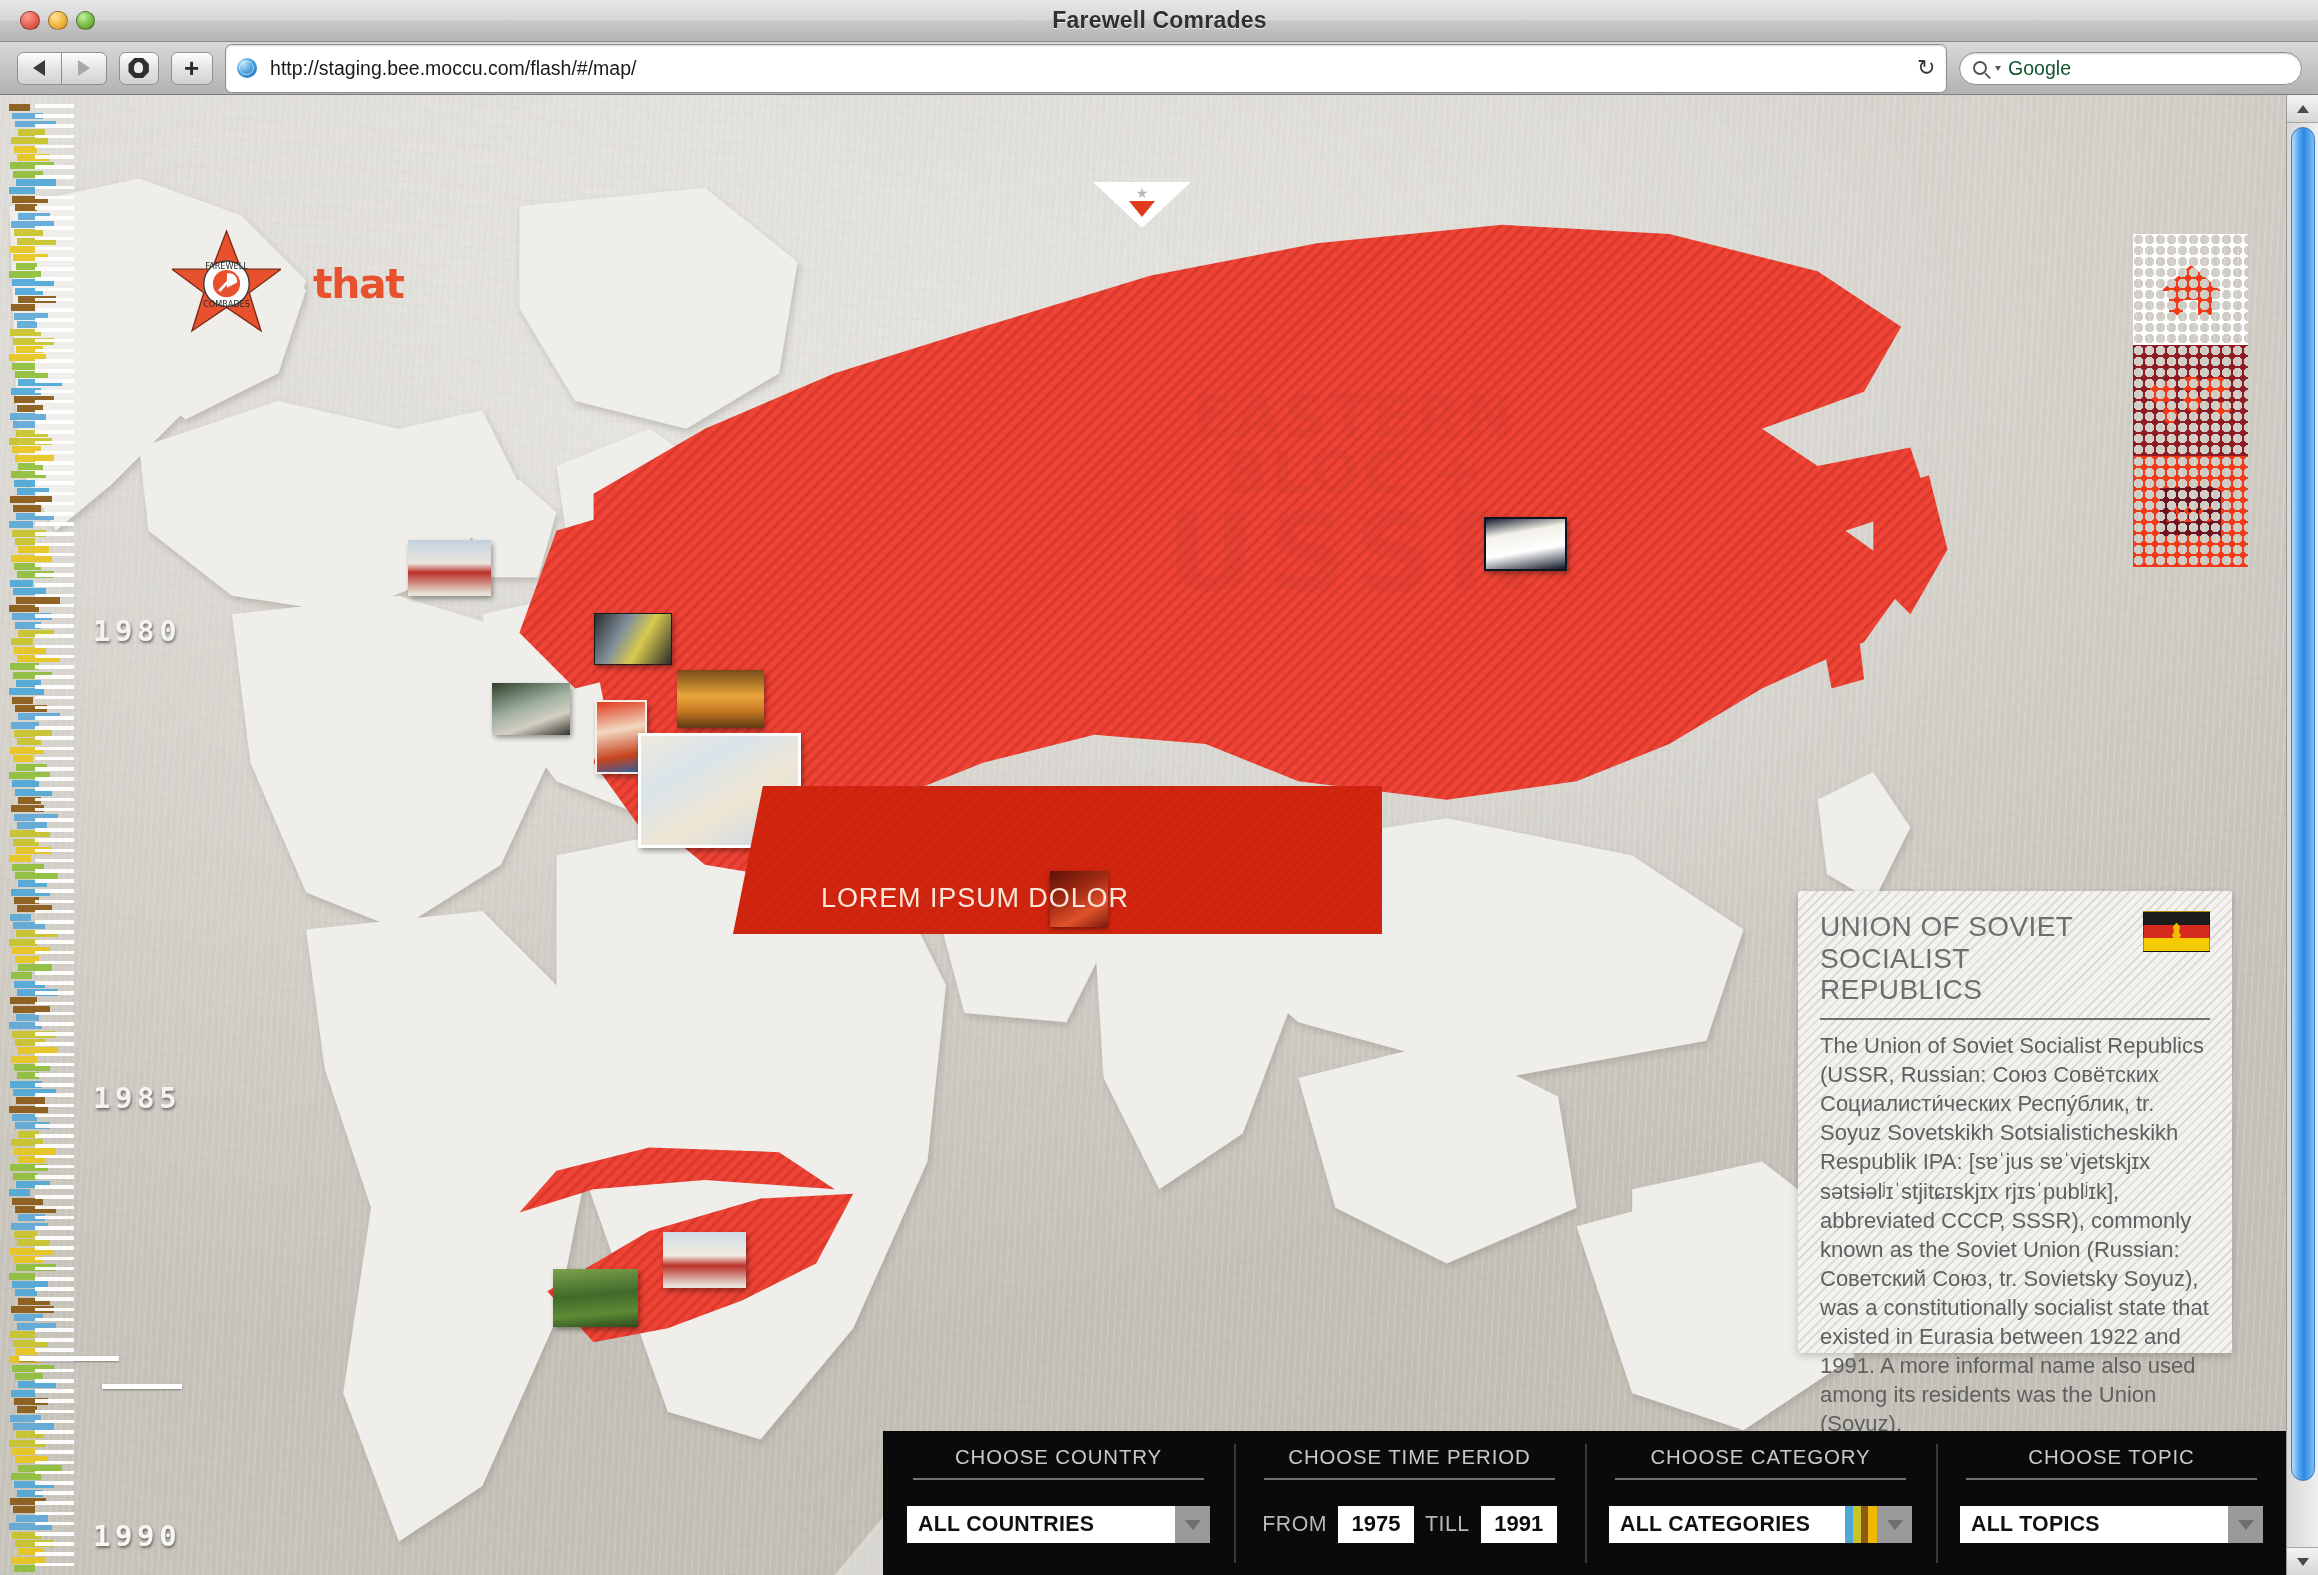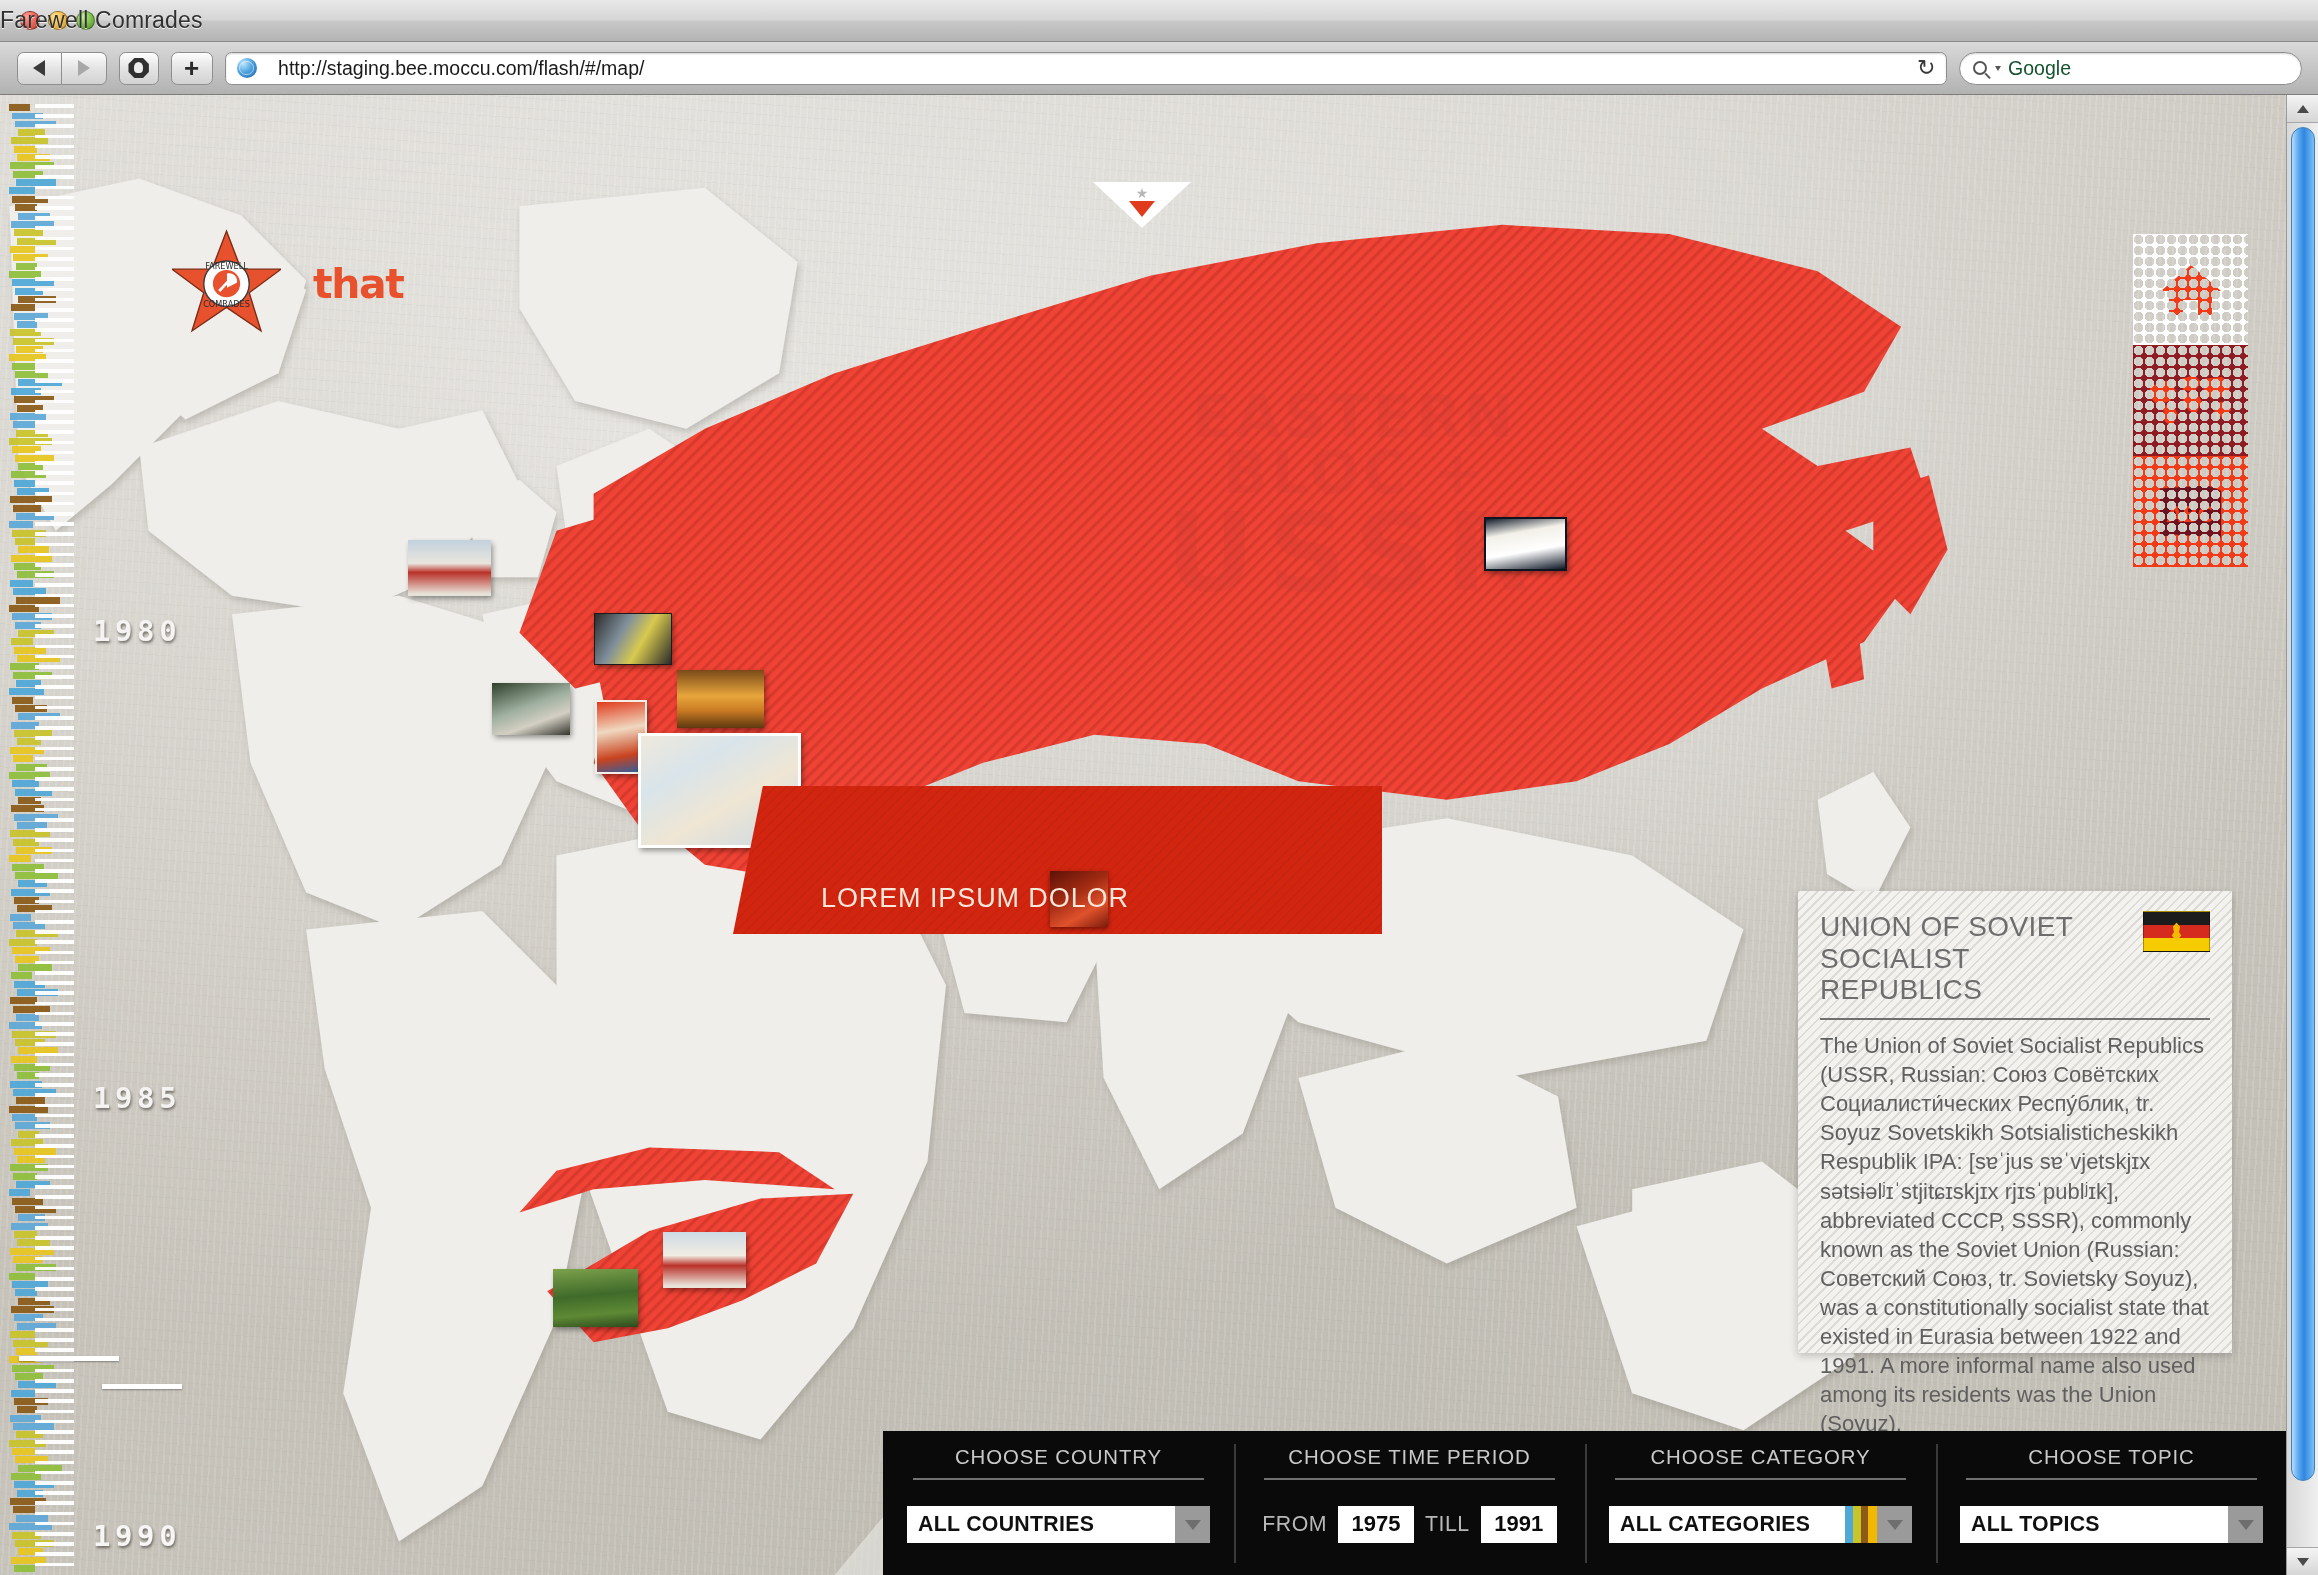--- a/index.html
+++ b/index.html
@@ -15,23 +15,24 @@
     background:linear-gradient(to bottom,#e8e8e8 0%,#d6d6d6 48%,#c8c8c8 52%,#b4b4b4 100%);
     border-bottom:0.9px solid #8a8a8a;
     display:flex; align-items:center;
   }
   .traffic { display:flex; gap:8.3px; margin-left:20.4px; }
   .tl { width:19.5px; height:19.5px; border-radius:50%; border:0.9px solid rgba(0,0,0,.35); }
   .tl.red    { background:radial-gradient(circle at 35% 28%, #ff9d93 0%, #ed6a5e 45%, #c0392b 100%); }
   .tl.yellow { background:radial-gradient(circle at 35% 28%, #ffe49a 0%, #f3bc4b 45%, #cf9218 100%); }
   .tl.green  { background:radial-gradient(circle at 35% 28%, #c4f0a0 0%, #84c44f 45%, #4f8c25 100%); }
   .wintitle {
-    position:absolute; left:0; right:0; 
+    position:absolute; left:0; right:0; text-align:center;
     font-size:23px; color:#303030; letter-spacing:0.2px;
     text-shadow:0 0.9px 0 rgba(255,255,255,.75);
+    font-weight:bold;
   }
 
   .toolbar {
     position:absolute; left:0; top:42px; width:2319px; height:53px;
     background:linear-gradient(to bottom,#d9d9d9 0%,#c4c4c4 55%,#b2b2b2 100%);
     border-bottom:0.9px solid #7d7d7d;
     display:flex; align-items:center; padding:0 16.7px; gap:12px;
   }
   .btn-pill {
     height:33px; border:0.9px solid #8e8e8e; border-radius:6.5px;
@@ -47,22 +48,22 @@
   .tri.left  { border-top:8.3px solid transparent; border-bottom:8.3px solid transparent; border-right:12px solid #3a3a3a; }
   .tri.right { border-top:8.3px solid transparent; border-bottom:8.3px solid transparent; border-left:12px solid #a8a8a8; }
   .stopbtn { width:40px; }
   .octo { width:20.4px; height:20.4px; background:#2f2f2f;
           clip-path:polygon(30% 0,70% 0,100% 30%,100% 70%,70% 100%,30% 100%,0 70%,0 30%);
           position:relative; }
   .octo::after { content:''; position:absolute; left:5.6px; top:4.6px; width:9.3px; height:11px;
                  background:#ececec; border-radius:50% 50% 40% 40%; }
   .plusbtn { width:42px; font-size:26px; color:#2a2a2a; font-weight:600; line-height:0; }
   .urlbar {
-    flex:1; height:33px; background:#fff; border:0.9px solid #8e8e8e; border-radius:6.5px;
-    display:flex; align-items:center; padding:0 11px; gap:21px;
+    flex:1; height:49px; background:#fff; border:0.9px solid #8e8e8e; border-radius:6.5px;
+    display:flex; align-items:center; padding:0 11px; gap:13px;
     box-shadow:0 0.9px 1.9px rgba(0,0,0,.18) inset;
   }
   .globe { width:20.4px;height:20.4px;border-radius:50%;
            background:radial-gradient(circle at 32% 28%, #bfe6ff 0%, #4ea3e0 45%, #1663a8 100%);
            position:relative; flex:none; }
   .globe::after{content:'';position:absolute;inset:2.8px;border-radius:50%;
            border:0.9px solid rgba(255,255,255,.55);}
   .urltext { font-size:19.5px; color:#1a1a1a; white-space:nowrap; }
   .reload { margin-left:auto; font-size:22px; color:#3a3a3a; }
   .searchbar {

